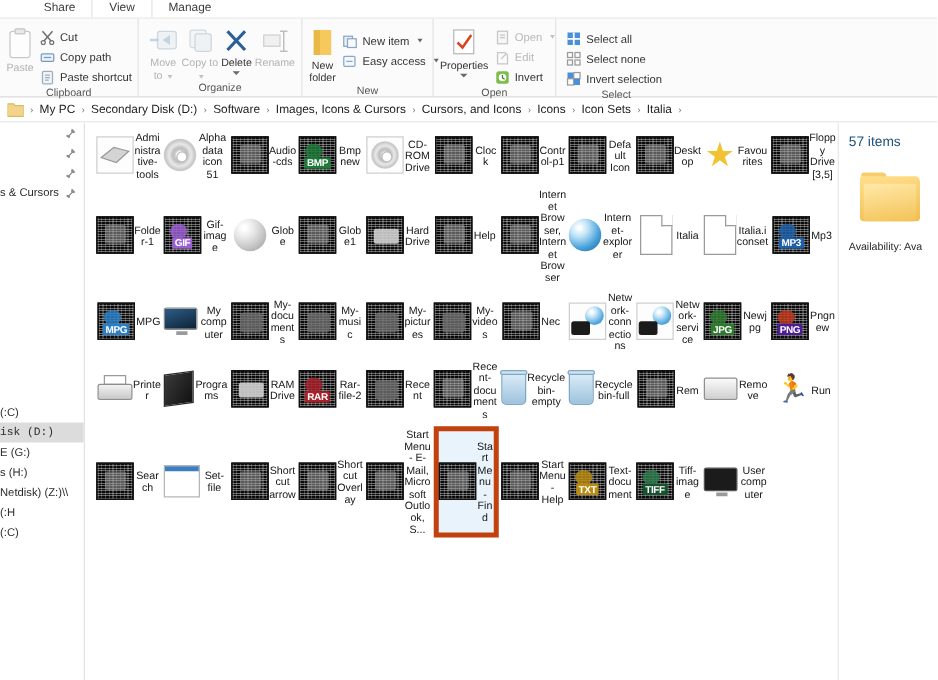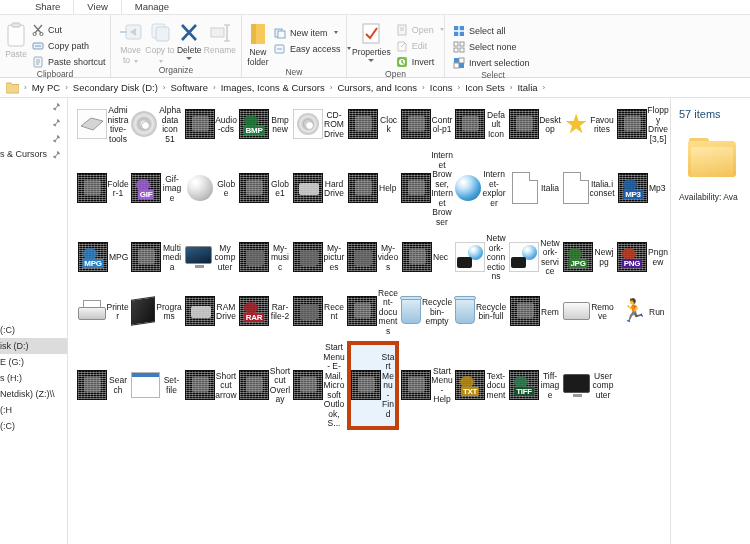--- a/index.html
+++ b/index.html
@@ -50,21 +50,21 @@
   .crumb{padding:0 3px;}
   .crumb-sep{color:#767676;font-size:8px;padding:0 2px;}
 
   
   .content{display:flex;height:465px;}
   .navpane{width:68px;position:relative;background:#fff;
            border-right:1px solid #e2e2e2;box-sizing:border-box;overflow:hidden;}
   .nav-row{height:16px;display:flex;align-items:center;font-size:9px;color:#2b2b2b;
            white-space:nowrap;box-sizing:border-box;padding-right:2px;}
   .nav-row .txt{overflow:hidden;direction:rtl;text-align:left;width:100%;}
-  .nav-row.sel{background:#dcdcdc;}
+  .nav-row.sel{background:#dcdcdc;font-family:Liberation Mono, monospace;}
   .pin{position:absolute;right:6px;width:9px;height:9px;}
 
   .filearea{flex:1;position:relative;background:#fff;overflow:hidden;}
   .grid{position:absolute;left:8px;top:6px;right:0;display:flex;flex-wrap:wrap;}
   .cell{width:52px;margin:0 1px 4px 1px;display:flex;flex-direction:row;align-items:center;
         padding:2px 0 1px 0;box-sizing:border-box;}
   .cell.selected{background:#e9f3fc;border:4px solid #c2410c;padding:1px 0 0 0;}
   .ico{width:32px;height:32px;display:flex;align-items:center;justify-content:center;
        position:relative;margin-bottom:2px;}
   .lbl{font-size:8.5px;line-height:9.5px;color:#161616;text-align:center;
@@ -645,34 +645,34 @@
             <div class="ico">
               <div class="noisy">
                 <span class="blob" style="left:4px;top:5px;width:14px;height:12px;background:#2a7fc4;opacity:.85"></span>
                 <span class="tag" style="background:#2a7fc4">MPG</span>
               </div>
             </div>
             <div class="lbl">MPG</div>
           </div>
           <div class="cell">
             <div class="ico">
-              <div class="noisy">
-                <span class="blob" style="left:6px;top:6px;width:17px;height:15px;background:#9a9a9a;opacity:.55;border-radius:2px"></span>
-              </div>
-            </div>
-            <div class="lbl">Multimedia</div>
-          </div>
-          <div class="cell">
-            <div class="ico">
               <div class="monitor">
                 <div class="scr"></div>
                 <div class="stand"></div>
               </div>
             </div>
             <div class="lbl">My computer</div>
+          </div>
+          <div class="cell">
+            <div class="ico">
+              <div class="noisy">
+                <span class="blob" style="left:6px;top:7px;width:18px;height:16px;background:#6f6f6f;opacity:.8;border-radius:3px"></span>
+              </div>
+            </div>
+            <div class="lbl">My-documents</div>
           </div>
           <div class="cell">
             <div class="ico">
               <div class="noisy">
                 <span class="blob" style="left:6px;top:7px;width:18px;height:16px;background:#6f6f6f;opacity:.8;border-radius:3px"></span>
               </div>
             </div>
             <div class="lbl">My-music</div>
           </div>
           <div class="cell">

